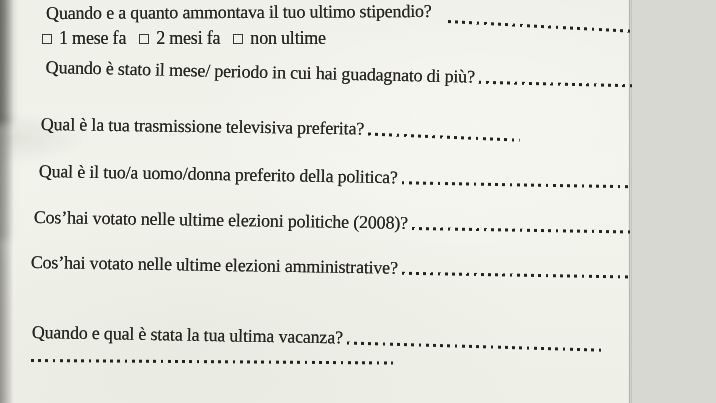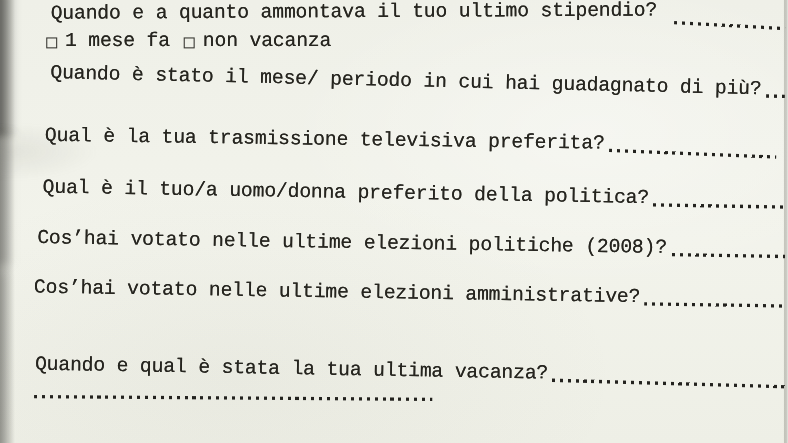--- a/index.html
+++ b/index.html
@@ -1,25 +1,25 @@
 <!DOCTYPE html>
 <html><head>
 <meta charset="utf-8">
 <style>
   html,body{margin:0;padding:0;background:#d8d8d2;}
   .page{
     position:relative;
-    width:716px;height:403px;
+    width:632px;height:403px;
     background:#f1f2ea;
     background-image:
       radial-gradient(ellipse 400px 200px at 75% 30%, rgba(255,255,255,0.35), rgba(255,255,255,0) 70%),
       radial-gradient(ellipse 500px 260px at 30% 85%, rgba(120,120,100,0.05), rgba(0,0,0,0) 70%),
       linear-gradient(180deg, #eff0e8 0%, #f2f3eb 55%, #eeefe6 100%);
     overflow:hidden;
-    font-family:Liberation Mono, monospace;
+    font-family:Liberation Serif, serif;
     color:#26251f;
   }
   
   .edge-left{
     position:absolute;left:0;top:0;bottom:0;width:15px;
     background:linear-gradient(to right, rgba(70,70,66,0.50), rgba(70,70,66,0.0) 90%);
   }
   .smudge-top{
     position:absolute;left:-4px;top:-6px;width:20px;height:130px;
     background:linear-gradient(to right, rgba(45,45,42,0.62), rgba(45,45,42,0));
@@ -117,21 +117,25 @@
     <span class="dots"></span>
   </div>
 
   <div class="line l2">
     <span class="option">
       <span class="checkbox"></span>
       <span>1 mese fa</span>
     </span>
     <span class="option">
       <span class="checkbox"></span>
-      <span>non vacanza</span>
+      <span>2 mesi fa</span>
+    </span>
+    <span class="option">
+      <span class="checkbox"></span>
+      <span>non ultime</span>
     </span>
   </div>
 
   <div class="line l3">
     <span class="qtext">Quando è stato il mese/ periodo in cui hai guadagnato di più?</span>
     <span class="dots"></span>
   </div>
 
   <div class="line l4">
     <span class="qtext">Qual è la tua trasmissione televisiva preferita?</span>

